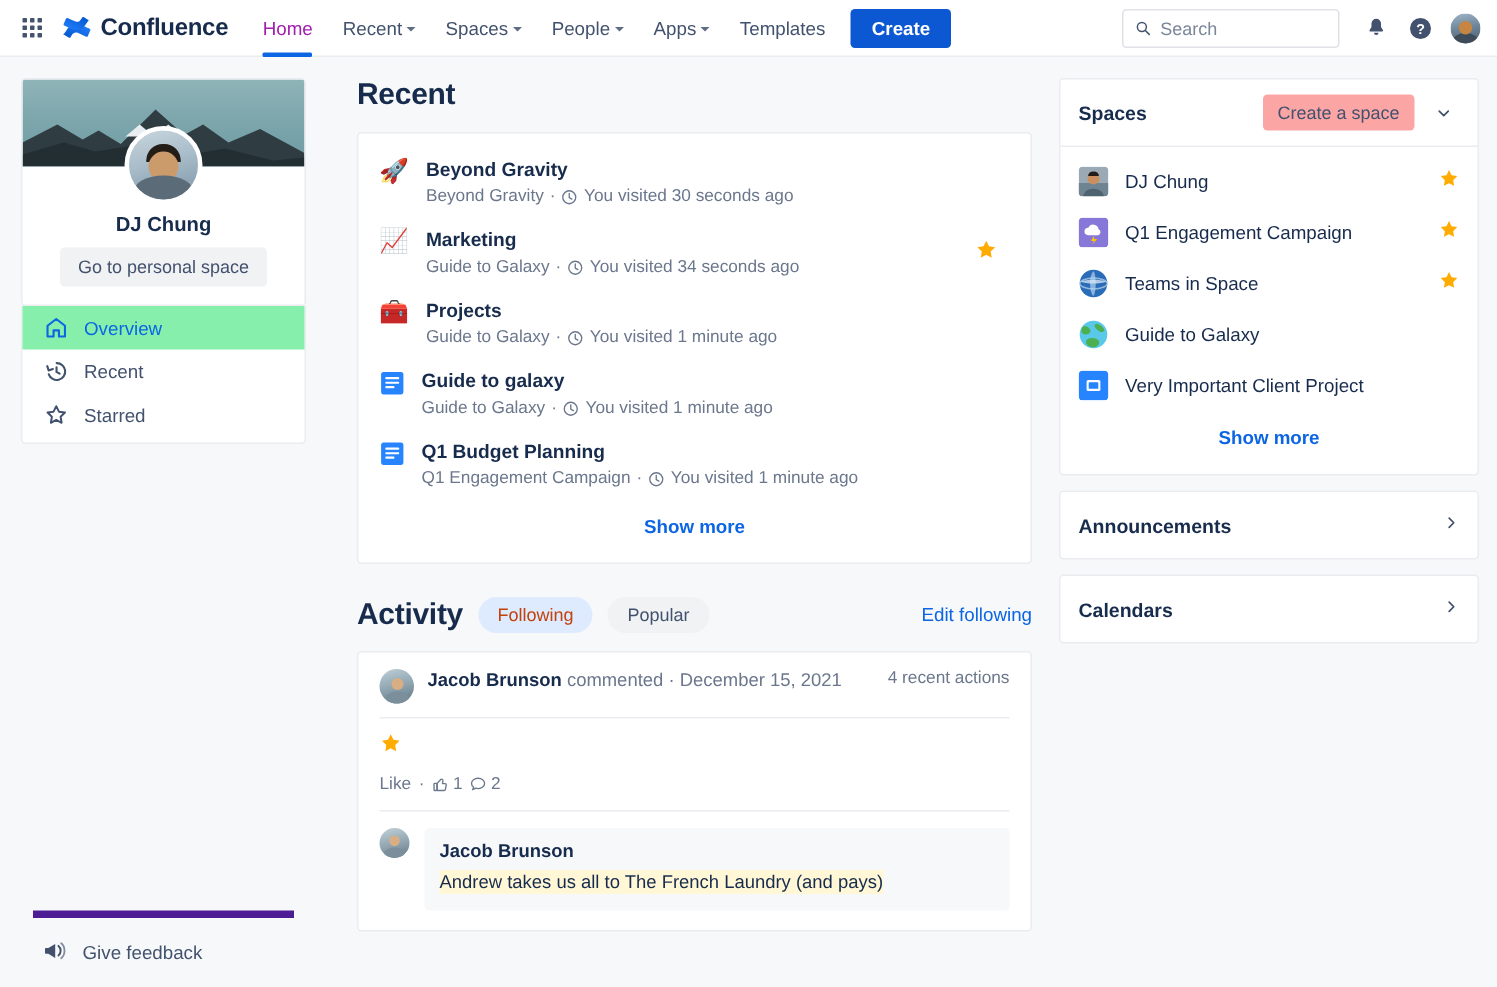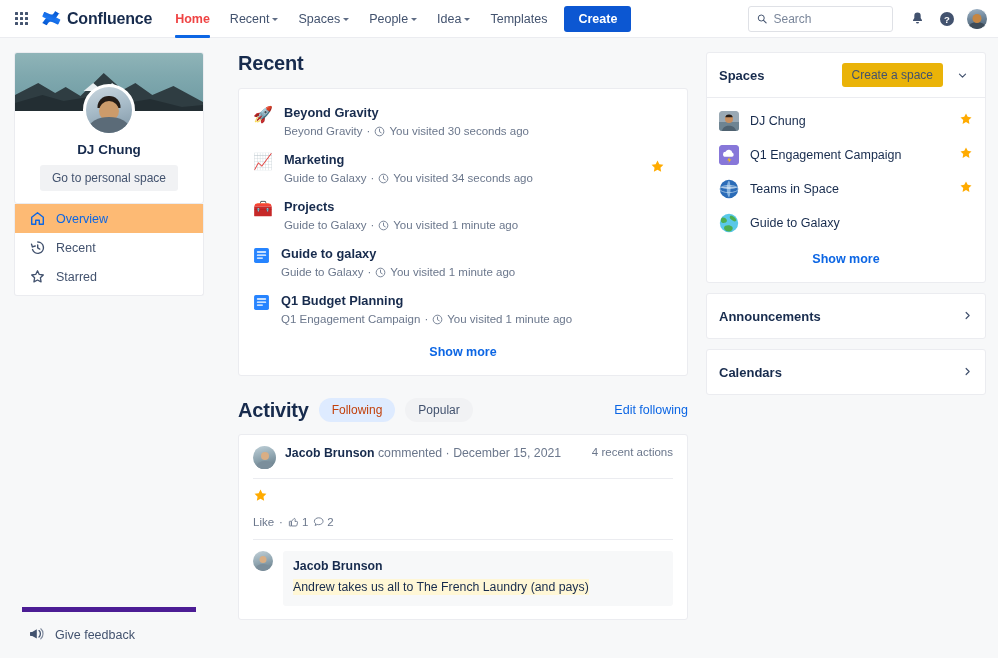--- a/index.html
+++ b/index.html
@@ -30,21 +30,21 @@
   .brand { display: flex; align-items: center; gap: 6px; margin-left: 8px; margin-right: 14px; cursor: pointer; }
   .brand-logo { width: 19px; height: 19px; flex: 0 0 auto; }
   .brand-name { font-size: 16px; font-weight: 600; color: #172B4D; letter-spacing: -.2px; }
 
   .navitems { display: flex; align-items: center; gap: 2px; height: 100%; }
   .navitem {
     display: flex; align-items: center; gap: 3px; height: 100%;
     padding: 0 9px; font-size: 12.5px; color: #42526E; cursor: pointer;
     position: relative; white-space: nowrap;
   }
-  .navitem.active { color: #ef4444; font-weight: 700; }
+  .navitem.active { color: #a21caf; font-weight: 400; }
   .navitem.active::after {
     content: ""; position: absolute; left: 9px; right: 9px; bottom: -1px;
     height: 3px; background: #0C66E4; border-radius: 1px;
   }
   .caret { width: 0; height: 0; border-left: 3.2px solid transparent; border-right: 3.2px solid transparent; border-top: 3.8px solid currentColor; opacity: .85; margin-top: 1px; }
 
   .create-btn {
     background: #0C57D2; color: #fff; border: none; border-radius: 3px;
     font-size: 12.5px; font-weight: 600; padding: 6px 14px; cursor: pointer;
     font-family: inherit; margin-left: 8px;
@@ -105,21 +105,21 @@
   .personal-space-btn {
     display: inline-block; background: #F1F2F4; color: #42526E; border: none;
     border-radius: 3px; font-size: 12px; padding: 6px 12px; cursor: pointer; font-family: inherit;
   }
 
   .nav-list { background: #fff; border: 1px solid #EBECF0; border-top: none; border-radius: 0 0 3px 3px; padding-bottom: 4px; }
   .nav-row {
     display: flex; align-items: center; gap: 11px; height: 29px; padding: 0 14px;
     font-size: 12.5px; color: #42526E; cursor: pointer;
   }
-  .nav-row.active { background: #fdba74; color: #0C66E4; font-weight: 500; }
+  .nav-row.active { background: #86efac; color: #0C66E4; font-weight: 500; }
   .nav-row .ico { width: 16px; height: 16px; display: flex; align-items: center; justify-content: center; flex: 0 0 16px; }
 
   .sidebar-spacer { flex: 1 1 auto; }
   .sidebar-foot { border-top: 5px solid #4c1d95; padding-top: 8px; margin: 0 8px 8px; }
   .feedback-row {
     display: flex; align-items: center; gap: 11px; height: 30px; padding: 0 6px;
     font-size: 12.5px; color: #42526E; cursor: pointer; border-radius: 3px;
   }
 
   
@@ -202,21 +202,21 @@
 
   
   .rail { width: 280px; flex: 0 0 280px; }
   .rail-card { background: #fff; border: 1px solid #EBECF0; border-radius: 3px; margin-bottom: 10px; }
   .rail-head {
     display: flex; align-items: center; gap: 8px; padding: 10px 12px;
     border-bottom: 1px solid #EBECF0;
   }
   .rail-title { font-size: 13px; font-weight: 700; color: #172B4D; }
   .create-space-btn {
-    margin-left: auto; background: #eab308; color: #42526E; border: none;
+    margin-left: auto; background: #fca5a5; color: #42526E; border: none;
     border-radius: 3px; font-size: 12px; padding: 5px 10px; cursor: pointer; font-family: inherit;
   }
   .chev-btn {
     width: 22px; height: 22px; display: flex; align-items: center; justify-content: center;
     border: none; background: transparent; cursor: pointer; border-radius: 3px;
   }
 
   .space-list { padding: 6px 0 4px; }
   .space-row {
     display: flex; align-items: center; gap: 11px; padding: 7px 12px; cursor: pointer;
@@ -279,21 +279,21 @@
     </div>
     <div class="navitem">
       <span>Spaces</span>
       <span class="caret"></span>
     </div>
     <div class="navitem">
       <span>People</span>
       <span class="caret"></span>
     </div>
     <div class="navitem">
-      <span>Idea</span>
+      <span>Apps</span>
       <span class="caret"></span>
     </div>
     <div class="navitem">
       <span>Templates</span>
     </div>
   </nav>
 
   <button class="create-btn">Create</button>
 
   <div class="topnav-right">
@@ -631,20 +631,30 @@
             <svg viewBox="0 0 20 20" width="20" height="20">
               <circle cx="10" cy="10" r="9.2" fill="#5AC8E8"></circle>
               <path d="M3.2 4.6c2.4-.4 4 .8 4.6 2.4.6 1.6-.6 2.4-2 2.8-1.4.4-3.2 0-3.8-1.4-.5-1.2.2-3.2 1.2-3.8z" fill="#4CAF50"></path>
               <path d="M12 2.6c2.6.6 4.6 2.4 5.4 4.6-.8 1.6-2.8 1.4-3.8.4-1-1-2.4-1.4-2.8-2.8-.3-1 .4-2 1.2-2.2z" fill="#4CAF50"></path>
               <path d="M6.4 12.8c2.4-1 5.4-.6 6.8 1 1.2 1.4.4 3.6-1.6 4.4-2.4 1-5.6-.2-6.4-2.2-.5-1.4.2-2.8 1.2-3.2z" fill="#4CAF50"></path>
             </svg>
           </span>
           <span class="sp-name">Guide to Galaxy</span>
         </div>
 
+        <div class="space-row">
+          <span class="sp-ico">
+            <svg viewBox="0 0 20 20" width="20" height="20">
+              <rect width="20" height="20" rx="2.5" fill="#2684FF"></rect>
+              <rect x="5.4" y="6.4" width="9.2" height="7.2" rx="1" fill="#fff"></rect>
+              <rect x="6.8" y="7.8" width="6.4" height="4.4" rx=".6" fill="#2684FF"></rect>
+            </svg>
+          </span>
+          <span class="sp-name">Very Important Client Project</span>
+        </div>
 
         <div class="show-more-row">
           <button class="show-more">Show more</button>
         </div>
       </div>
     </section>
 
     <div class="collapse-card">
       <span class="collapse-title">Announcements</span>
       <span class="collapse-chev">

